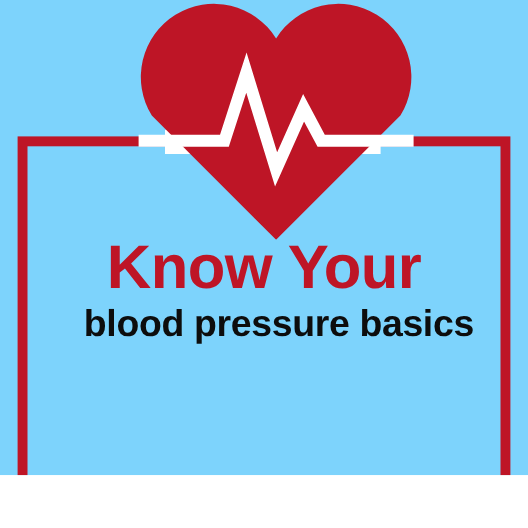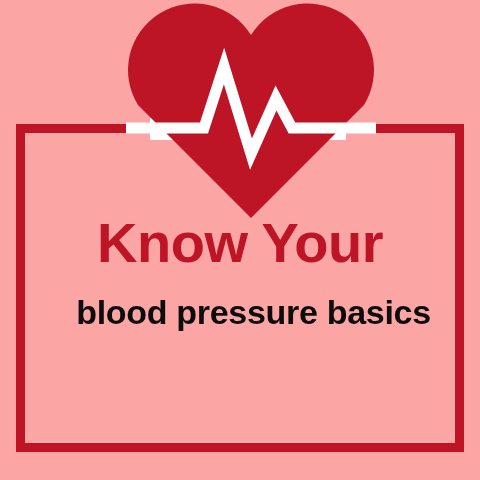--- a/index.html
+++ b/index.html
@@ -6,22 +6,22 @@
     margin: 0;
     padding: 0;
     background: #ffffff;
   }
   body {
     font-family: "Liberation Sans", sans-serif;
   }
   #poster {
     position: relative;
     width: 480px;
-    height: 480px;
-    background: #fca5a5;
+    height: 432px;
+    background: #7dd3fc;
     overflow: hidden;
   }
 
   
   .frame {
     position: absolute;
     left: 16px;
     top: 124px;
     width: 448px;
     height: 328px;
@@ -65,21 +65,20 @@
     letter-spacing: -0.5px;
     white-space: nowrap;
   }
   .subhead {
     color: #0d0d0d;
     font-family: "Liberation Sans", sans-serif;
     font-weight: bold;
     font-size: 34px;
     line-height: 40px;
     letter-spacing: -0.3px;
-    margin-top: 18px;
     white-space: nowrap;
     padding-left: 27px;
   }
 </style>
 </head>
 <body>
 
 <div id="poster">
 
   <div class="frame"></div>

